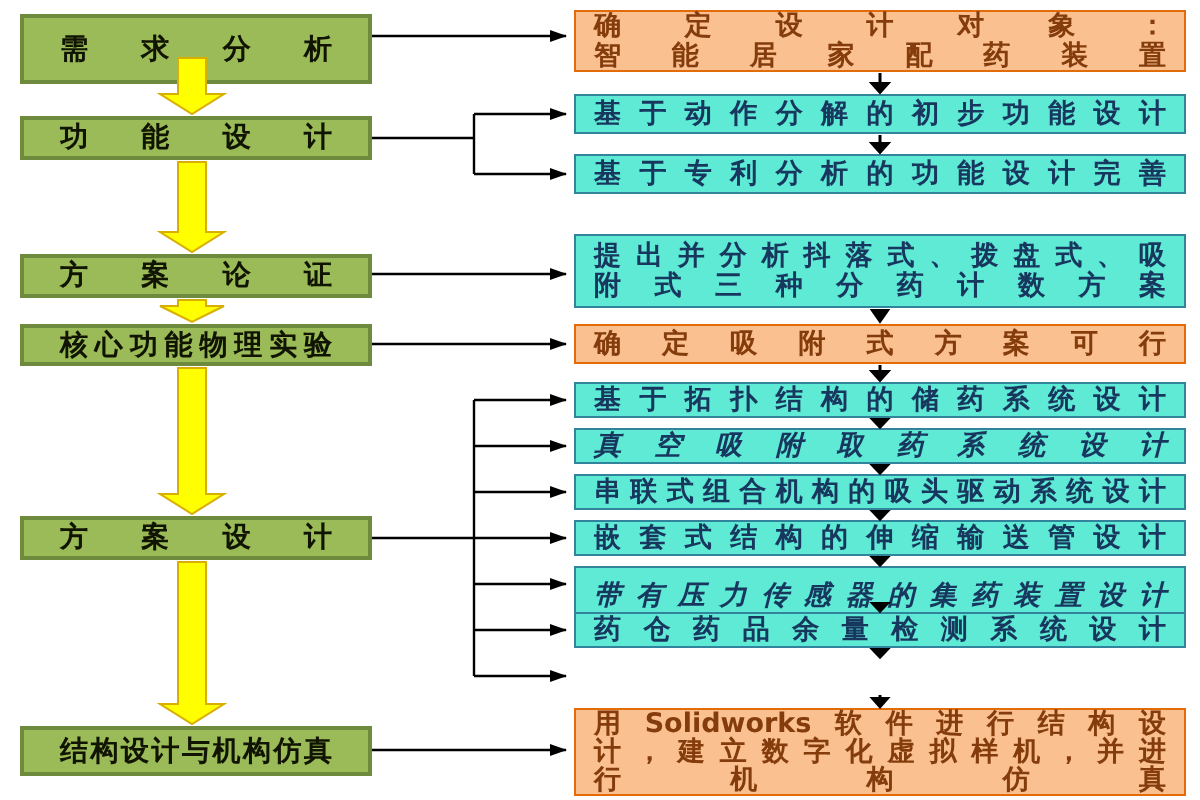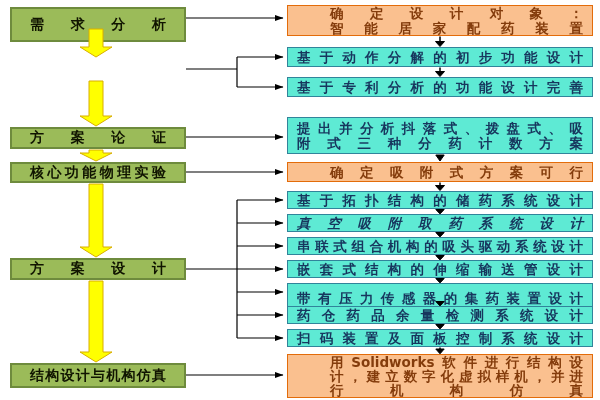--- a/index.html
+++ b/index.html
@@ -13,32 +13,35 @@
     text-align:justify;text-align-last:justify;-moz-text-align-last:justify;
     text-justify:inter-character;
   }
   
   .gbox{left:10px;width:176px;background:#9BBB59;border:2px solid #6E8B3D;}
   .gbox span{font-size:14px;color:#101400;padding:0 18px;}
   
   .rbox{left:287px;width:306px;}
   .blue{background:#5eead4;border:1.5px solid #31849B;}
   .blue span{font-size:13.5px;color:#17375E;line-height:15px;padding:0 9px;}
-  .orange{background:#FAC08F;border:1.5px solid #E36C0A;padding-left:33px;}
+  .orange{background:#FAC08F;border:1.5px solid #E36C0A;}
   .orange span{font-size:13.5px;color:#843C0C;line-height:15px;padding:0 9px;}
   .r13 span{line-height:14px;}
   svg.overlay{position:absolute;left:0;top:0;pointer-events:none;}
 </style>
 </head>
 <body>
 
 <div class="canvas">
 
   <div class="box gbox" style="top:7px;height:35px;">
       <span>需求分析</span>
+    </div>
+  <div class="box gbox" style="top:58px;height:22px;">
+      <span>功能设计</span>
     </div>
   <div class="box gbox" style="top:127px;height:22px;">
       <span>方案论证</span>
     </div>
   <div class="box gbox" style="top:162px;height:21px;">
       <span>核心功能物理实验</span>
     </div>
   <div class="box gbox" style="top:258px;height:22px;">
       <span>方案设计</span>
     </div>
@@ -68,28 +71,25 @@
     </div>
   <div class="box rbox blue" style="top:214px;height:18px;font-style:italic;">
       <span>真空吸附取药系统设计</span>
     </div>
   <div class="box rbox blue" style="top:237px;height:18px;">
       <span>串联式组合机构的吸头驱动系统设计</span>
     </div>
   <div class="box rbox blue" style="top:260px;height:18px;">
       <span>嵌套式结构的伸缩输送管设计</span>
     </div>
-  <div class="box rbox blue" style="top:283px;height:31px;">
+  <div class="box rbox blue" style="top:283px;height:31px;font-style:italic;">
       <span>带有压力传感器的集药装置设计</span>
     </div>
   <div class="box rbox blue" style="top:306px;height:18px;">
       <span>药仓药品余量检测系统设计</span>
-    </div>
-  <div class="box rbox blue" style="top:329px;height:18px;">
-      <span>扫码装置及面板控制系统设计</span>
     </div>
   <div class="box rbox orange r13" style="top:354px;height:44px;">
       <span>用Solidworks软件进行结构设
 计，建立数字化虚拟样机，并进
 行机构仿真</span>
     </div>
 
   <svg class="overlay" width="600" height="400">
     <defs>
       <marker id="ah" markerUnits="userSpaceOnUse" markerWidth="10" markerHeight="8" refX="8" refY="3" orient="auto">

